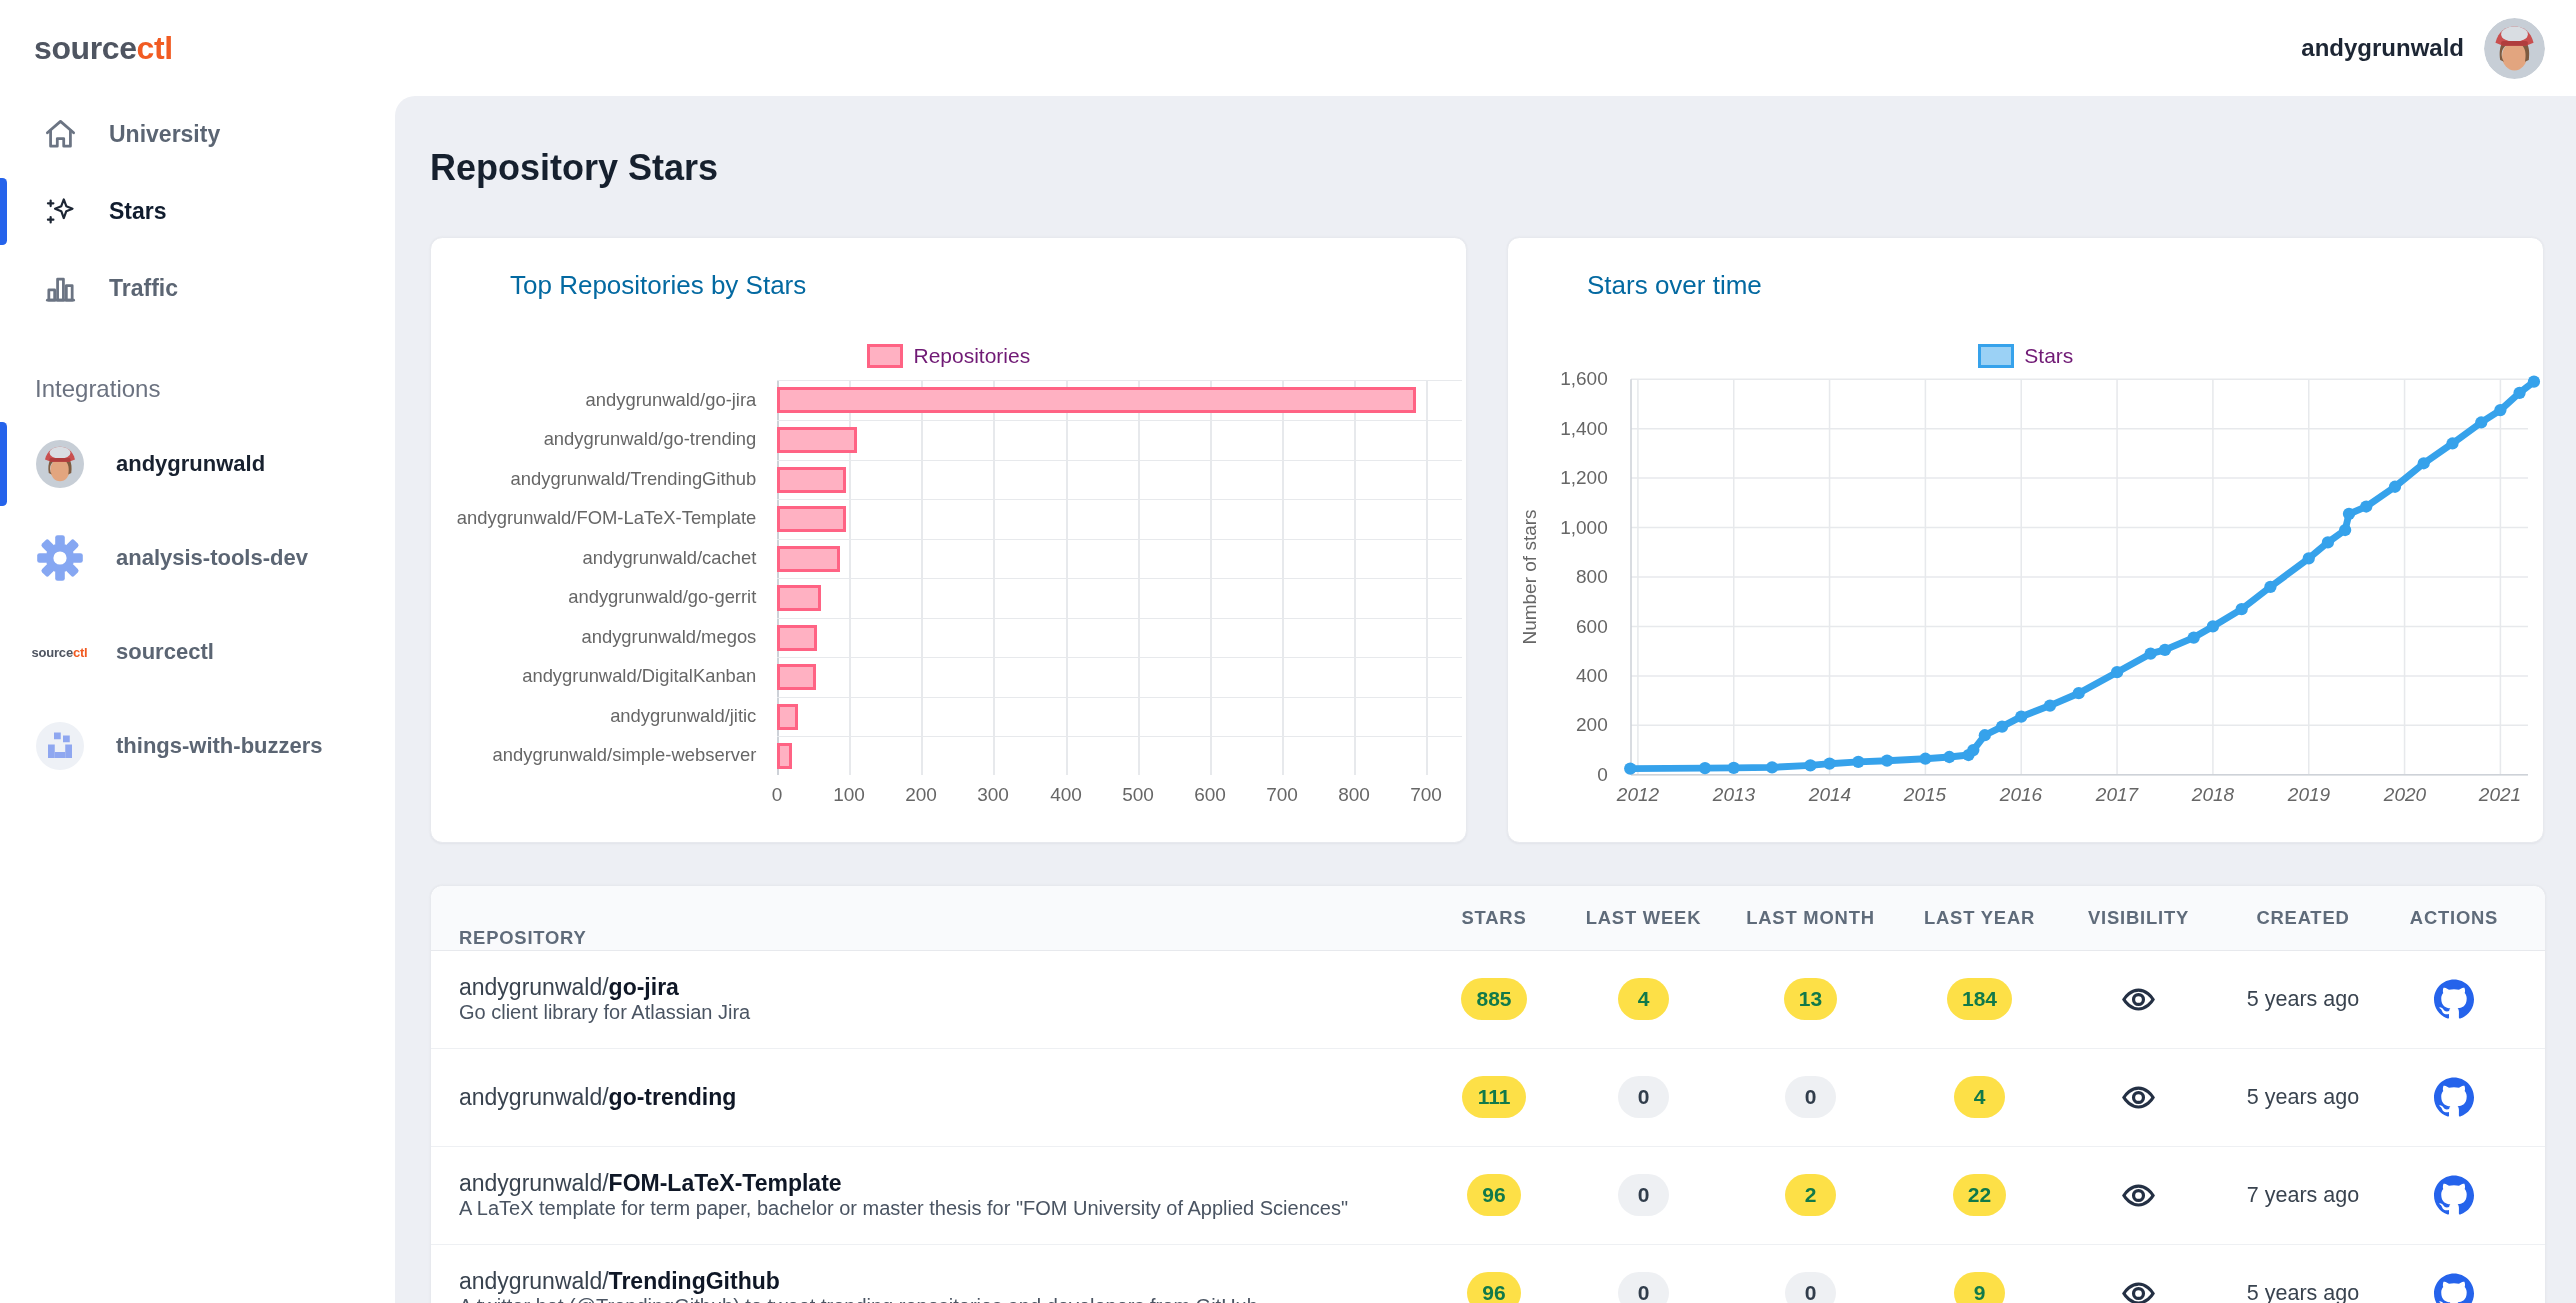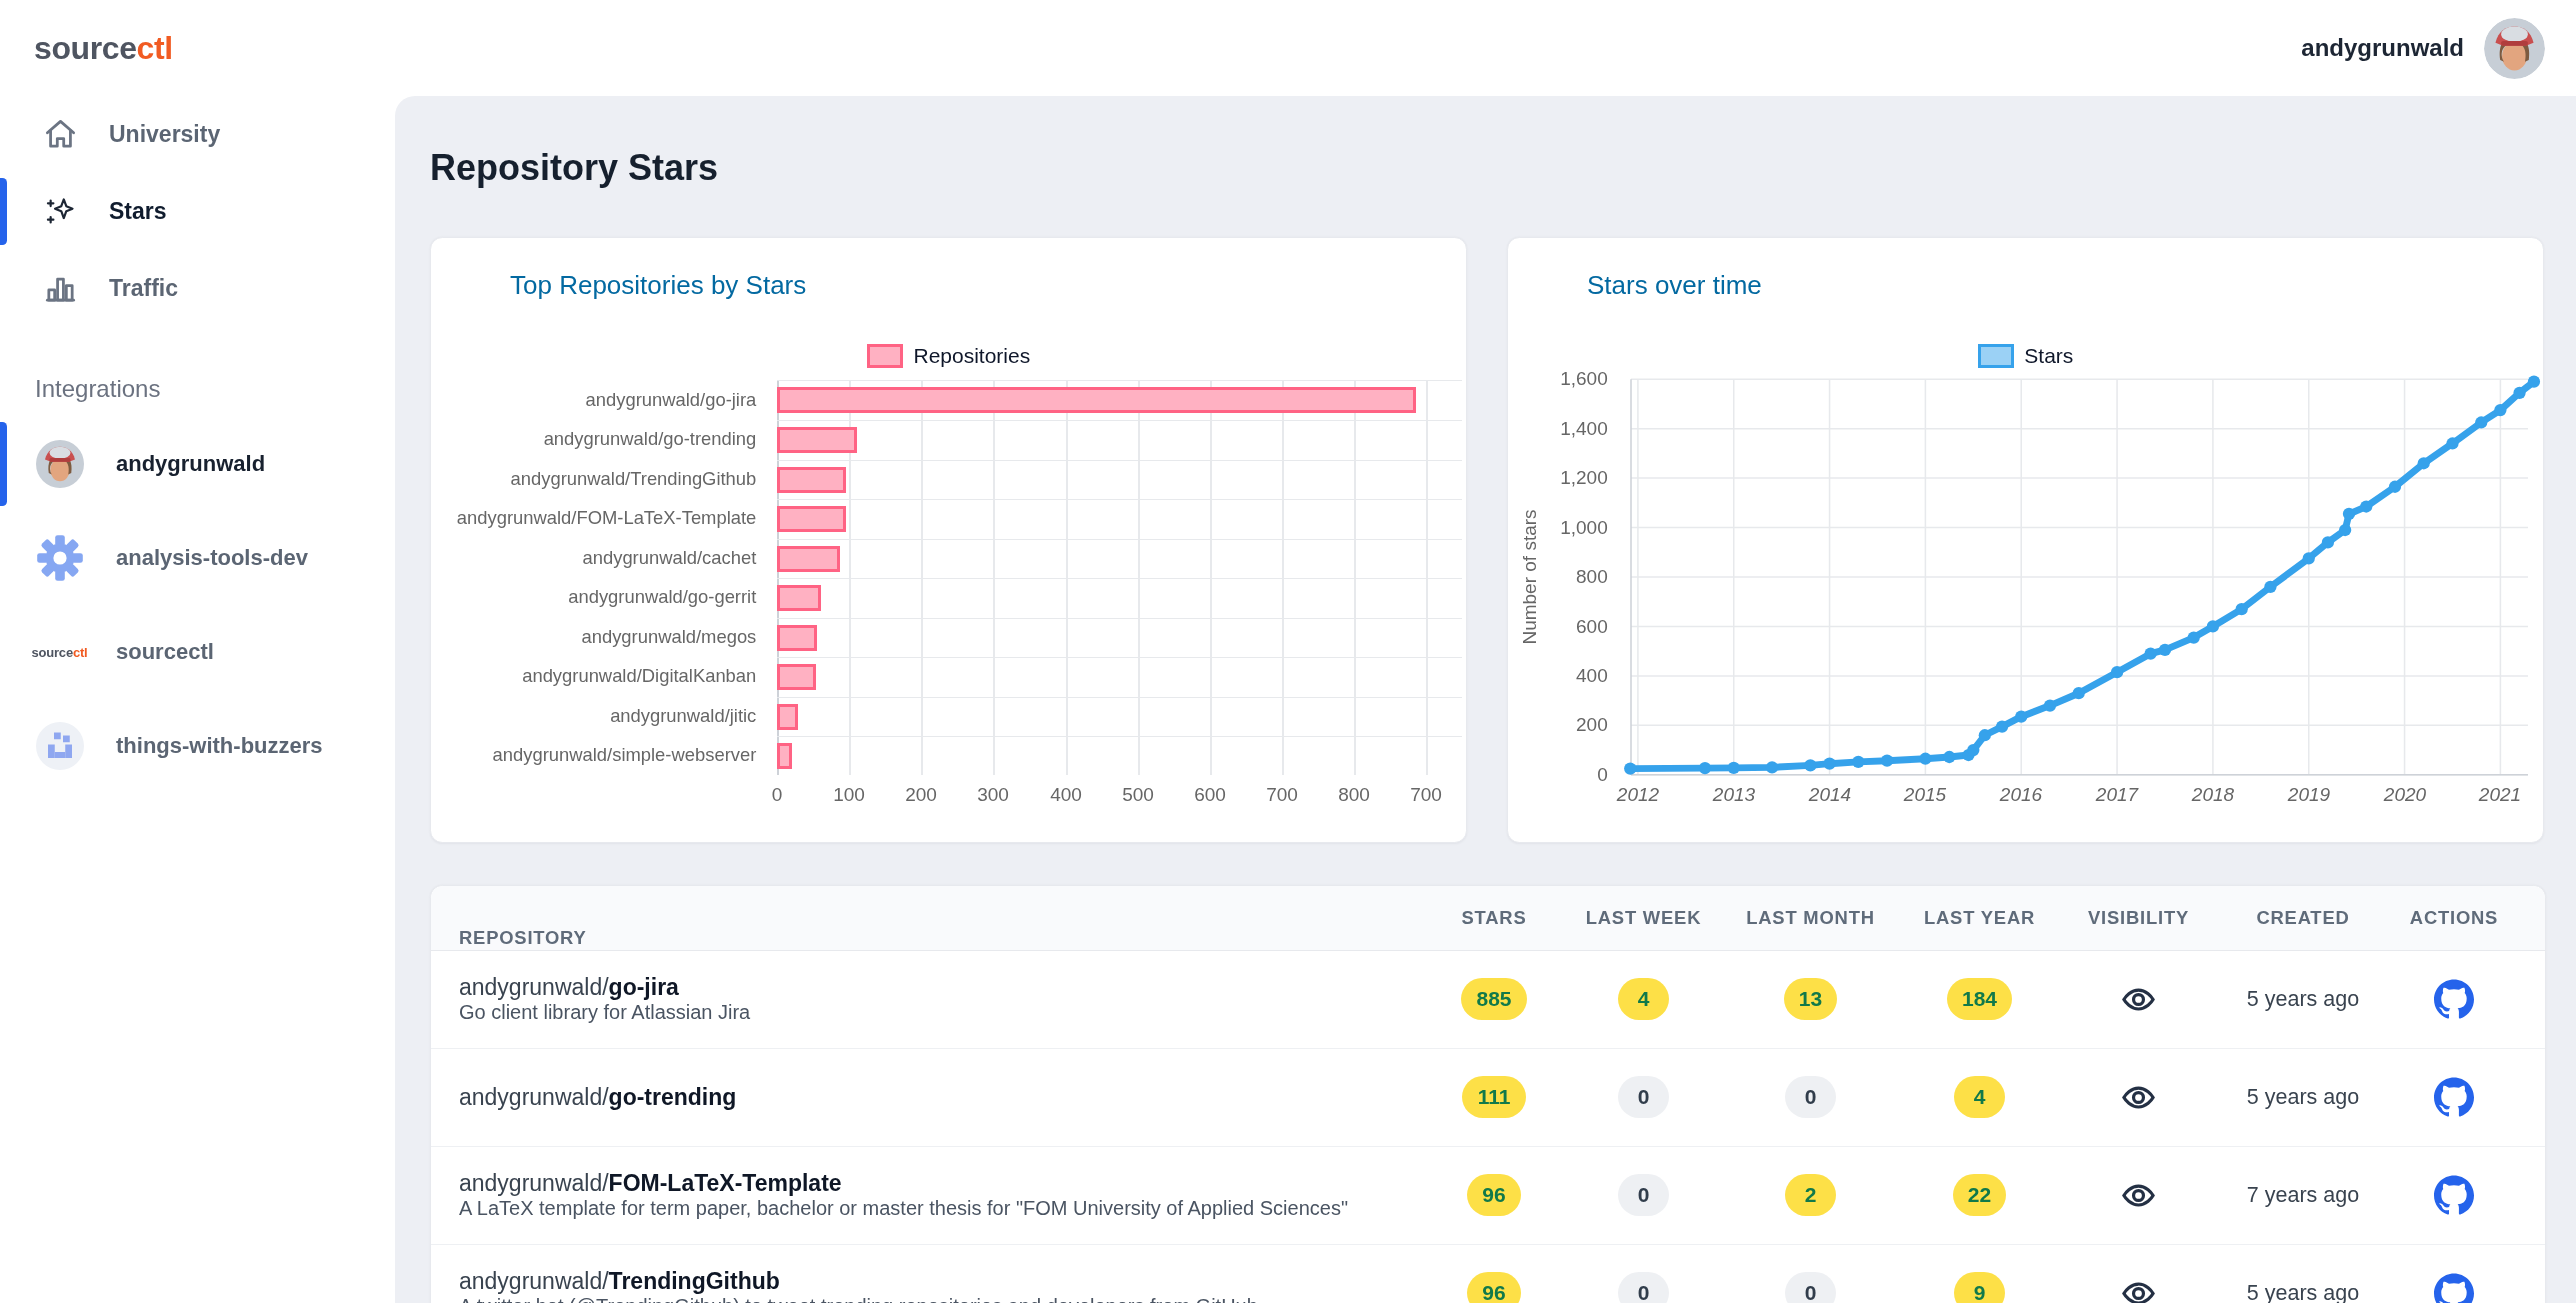--- a/index.html
+++ b/index.html
@@ -41,21 +41,21 @@
   .card { position:relative; background:#fff; border:0.8px solid #e7e9ee; border-radius:12.3px;
     box-shadow:0 0.8px 2.3px rgba(16,24,40,.05); }
   .chart-card { width:1037px; height:606px; }
   .card-title { position:absolute; left:31px; top:32px; font-size:26px; font-weight:400; color:#0369a1;margin-left:48px; }
 
   .legend-row { position:absolute; left:0; right:0; top:106px; display:flex; justify-content:center; }
   .legend { display:flex; align-items:center; gap:10.7px; cursor:pointer; }
   .legend-box { width:36px; height:24px; border:3.1px solid; }
   .legend-box.pink { background:#ffb1c2; border-color:#ff6384; }
   .legend-box.blue { background:#9bd1f5; border-color:#36a2eb; }
-  .legend-label { font-size:21px; color:#0f172a; }
+  .legend-label { font-size:21px; color:#701a75; }
 
   
   #bar-labels { position:absolute; left:0; top:142px; width:336px; height:395px; }
   #bar-labels .cat { position:absolute; right:0; width:336px; text-align:right; padding-right:10.7px;
     font-size:18.4px; color:#666666; line-height:39px; white-space:nowrap; }
   #bar-plot { position:absolute; left:346px; top:142px; width:685px; height:395px;
     border-top:1.5px solid #e7e9ec; }
   .gl-v { position:absolute; top:0; bottom:0; width:1.5px; background:#e7e9ec; }
   .gl-v.axis { background:#ced2d8; }
   .gl-h { position:absolute; left:0; right:0; height:1.5px; background:#e7e9ec; }

